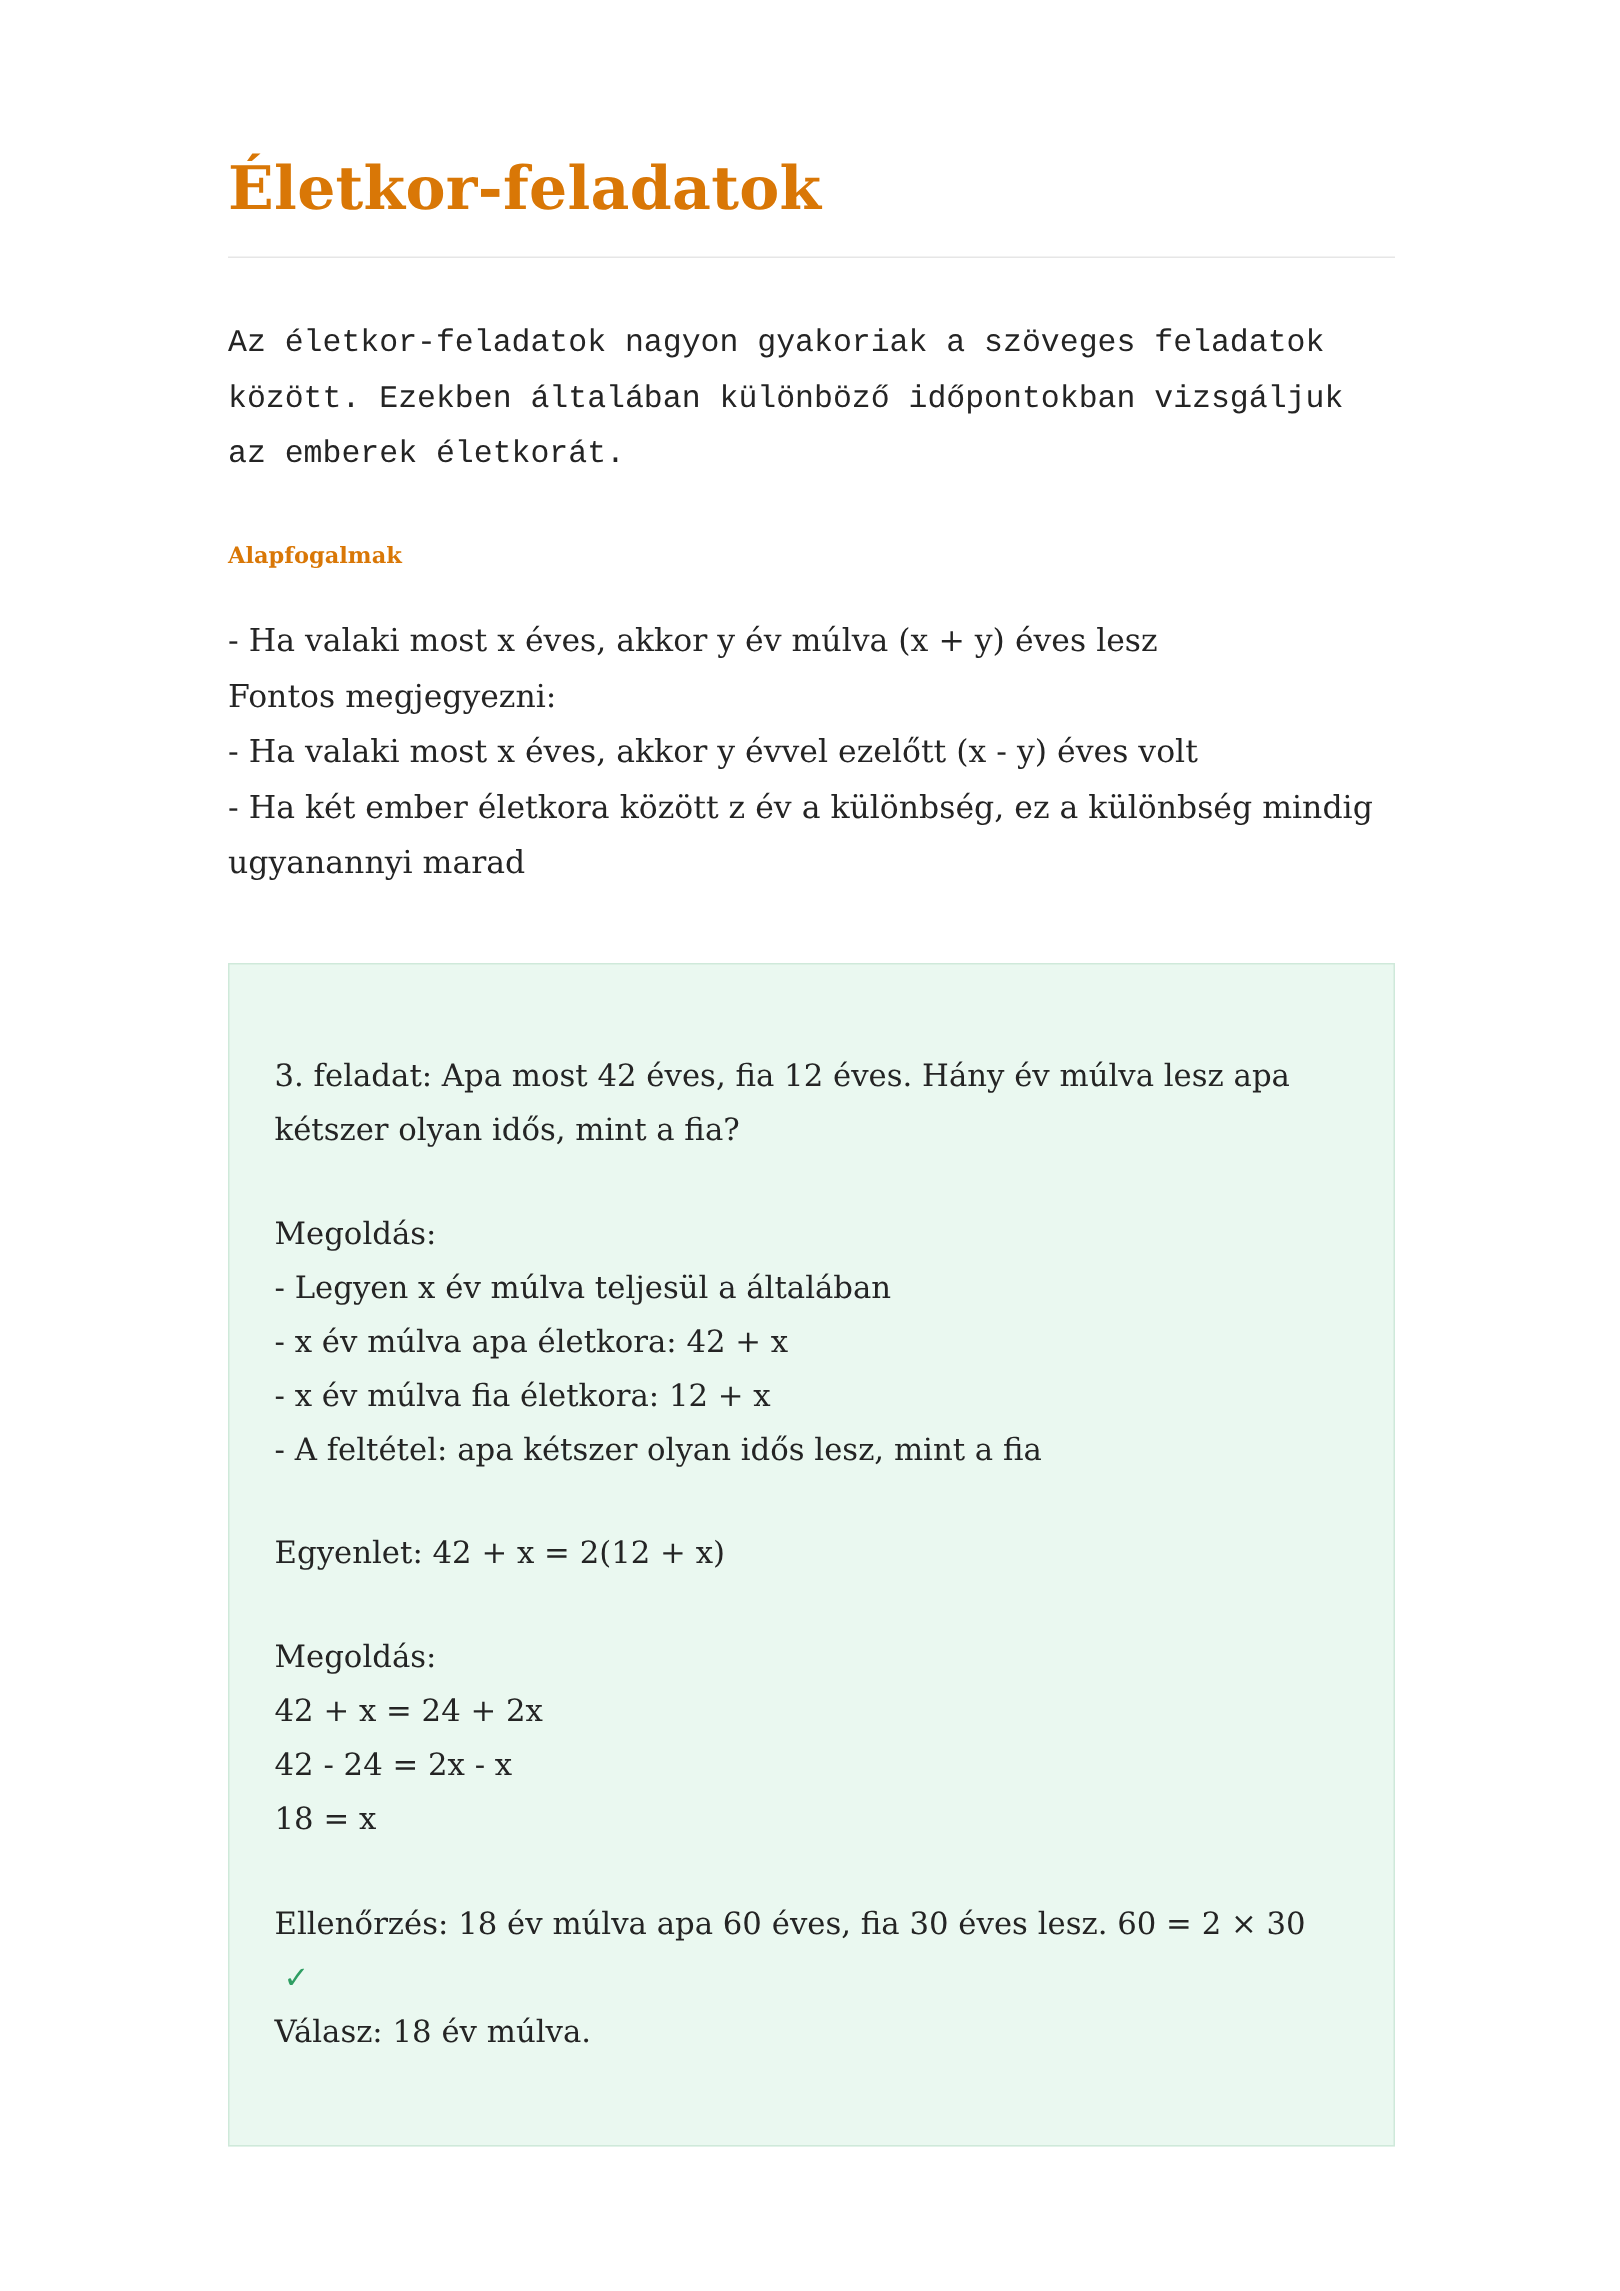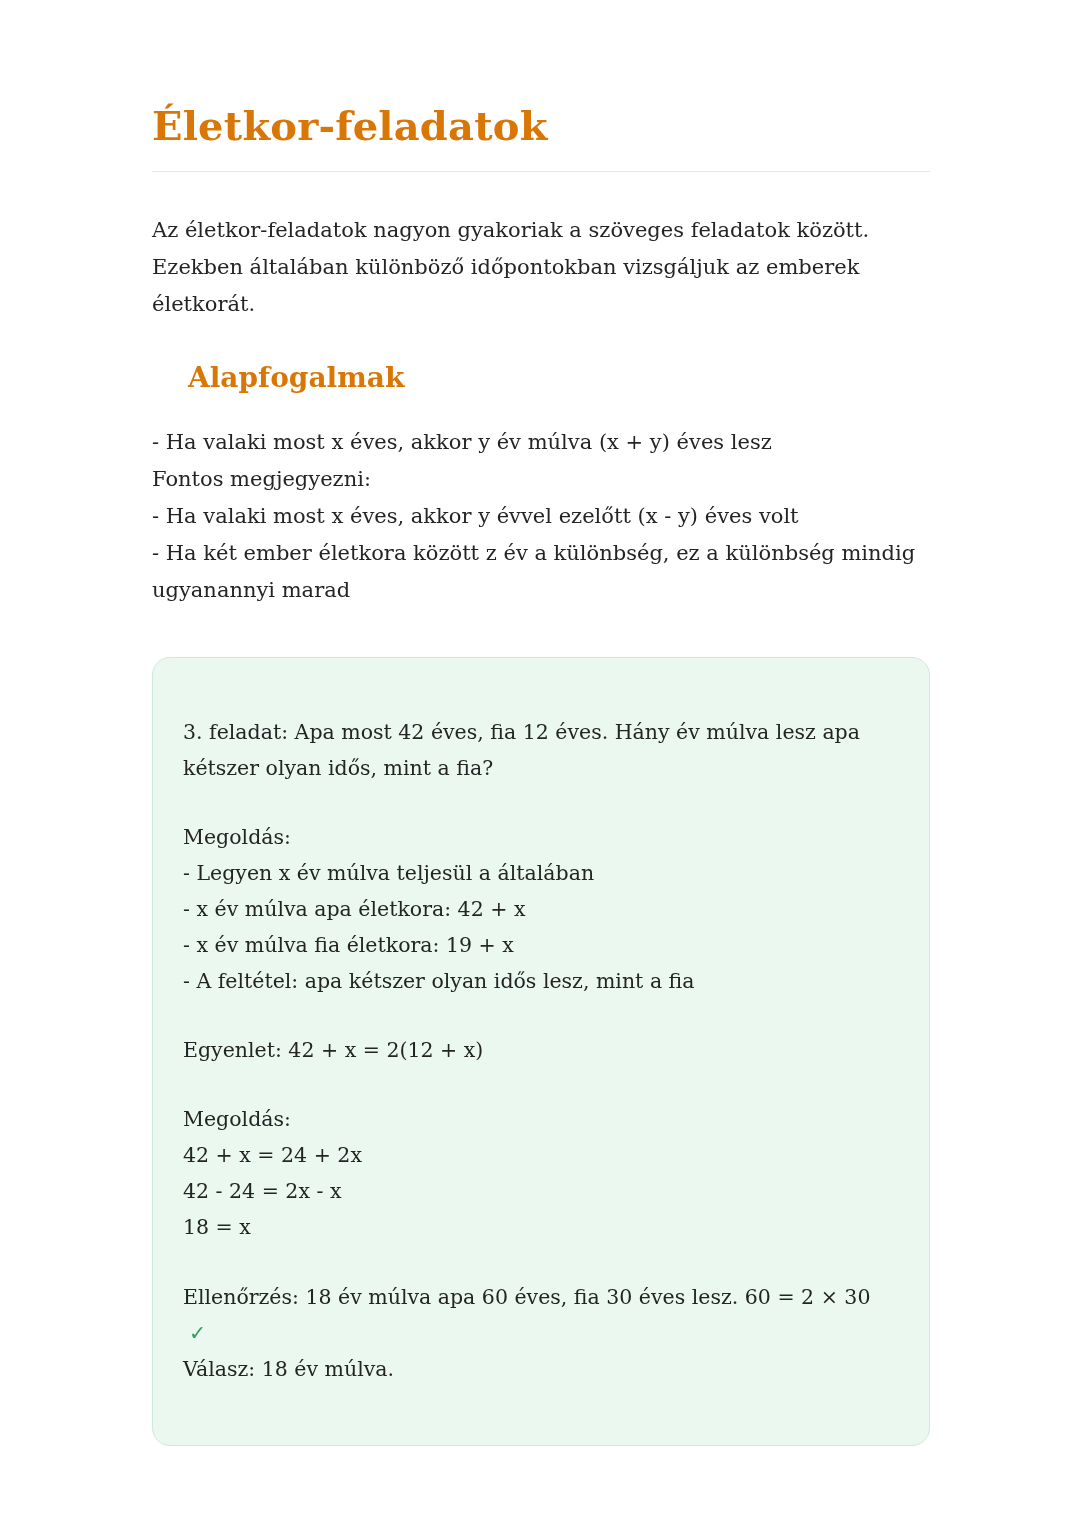--- a/index.html
+++ b/index.html
@@ -30,37 +30,37 @@
     border: none;
     border-top: 1px solid #e6e6e6;
     margin: 0 0 40px 0;
   }
   .body-text {
     font-size: 21px;
     line-height: 1.76;
   }
   p.intro {
     margin-bottom: 38px;
+    font-family: Liberation Mono, monospace;
   }
   h2.section {
-    font-size: 28px;
+    font-size: 15px;
     font-weight: 700;
     color: #d97706;
     margin-bottom: 30px;
-    margin-left: 36px;
   }
   .notes div { 
     font-size: 21px;
     line-height: 1.76;
   }
   .example-box {
     margin-top: 48px;
     background: #eaf8f0;
     border: 1px solid #cfe9da;
-    border-radius: 18px;
+    border-radius: 0;
     padding: 56px 32px 58px 30px;
   }
   .example-box p, .example-box div {
     font-size: 20.5px;
     line-height: 1.76;
   }
   .group { margin-bottom: 33px; }
   .group:last-child { margin-bottom: 0; }
   .checkmark {
     color: #2f9e63;
@@ -88,21 +88,21 @@
     </div>
 
     <div class="example-box">
 
       <p class="group">3. feladat: Apa most 42 éves, fia 12 éves. Hány év múlva lesz apa kétszer olyan idős, mint a fia?</p>
 
       <div class="group">
         <div>Megoldás:</div>
         <div>- Legyen x év múlva teljesül a általában</div>
         <div>- x év múlva apa életkora: 42 + x</div>
-        <div>- x év múlva fia életkora: 19 + x</div>
+        <div>- x év múlva fia életkora: 12 + x</div>
         <div>- A feltétel: apa kétszer olyan idős lesz, mint a fia</div>
       </div>
 
       <p class="group">Egyenlet: 42 + x = 2(12 + x)</p>
 
       <div class="group">
         <div>Megoldás:</div>
         <div>42 + x = 24 + 2x</div>
         <div>42 - 24 = 2x - x</div>
         <div>18 = x</div>

